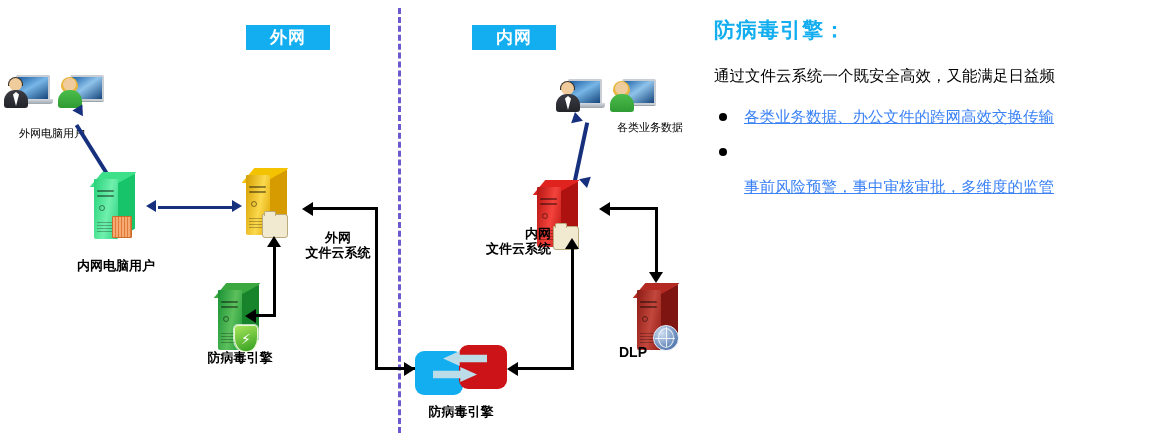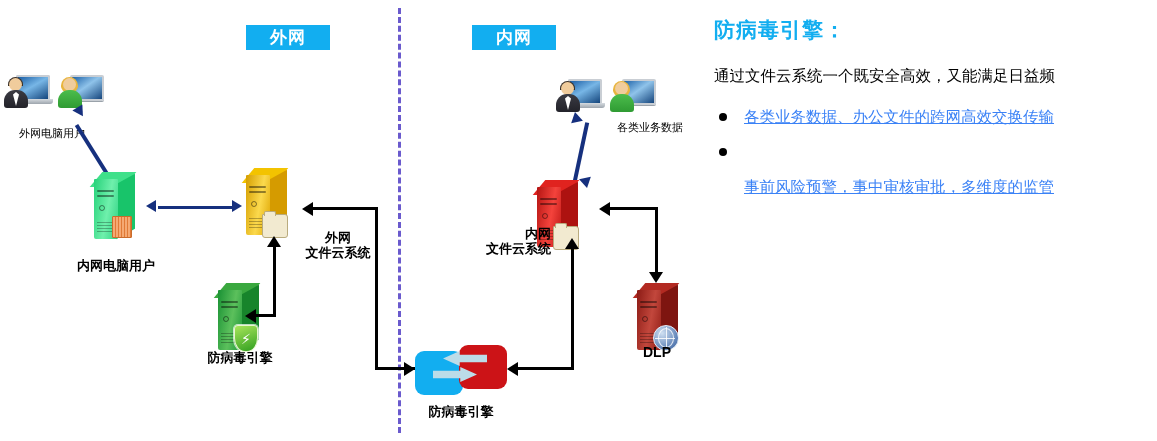--- a/index.html
+++ b/index.html
@@ -344,21 +344,21 @@
           <i></i>
           <i></i>
           <i></i>
           <i></i>
         </div>
       <div class="globe" style="left:22px;top:42px;">
           <em></em>
         </div>
     </div>
   </div>
-  <div class="abs node-label" style="left:621px;top:345px;width:72px;font-size:14px;">DLP</div>
+  <div class="abs node-label" style="left:597px;top:345px;width:72px;font-size:14px;">DLP</div>
 
   <div class="panel">
     <div class="panel-title">防病毒引擎：</div>
     <p class="panel-para">
       <span>通过文件云系统一个既安全高效，又能满足日益频</span><br>
     </p>
     <ul class="bullet-list">
       <li>
         <span class="bdot"></span>
         <span>各类业务数据、办公文件的跨网高效交换传输</span>

